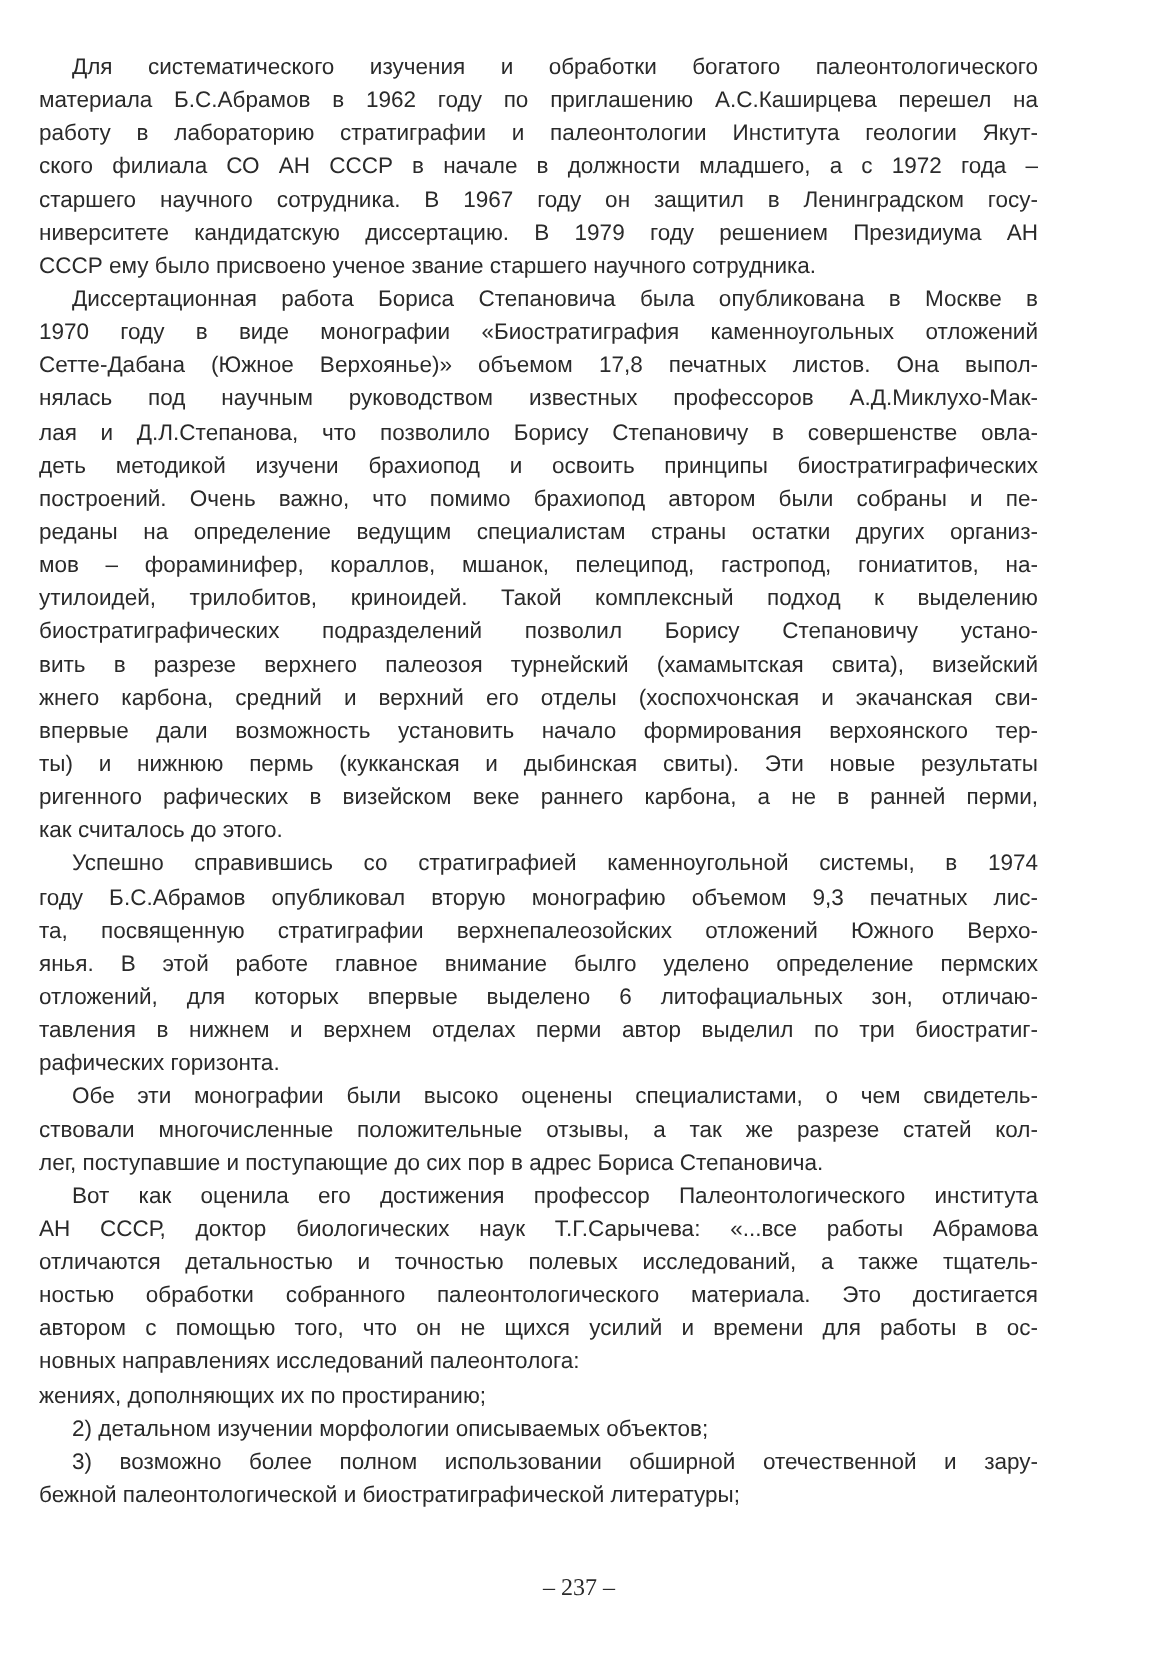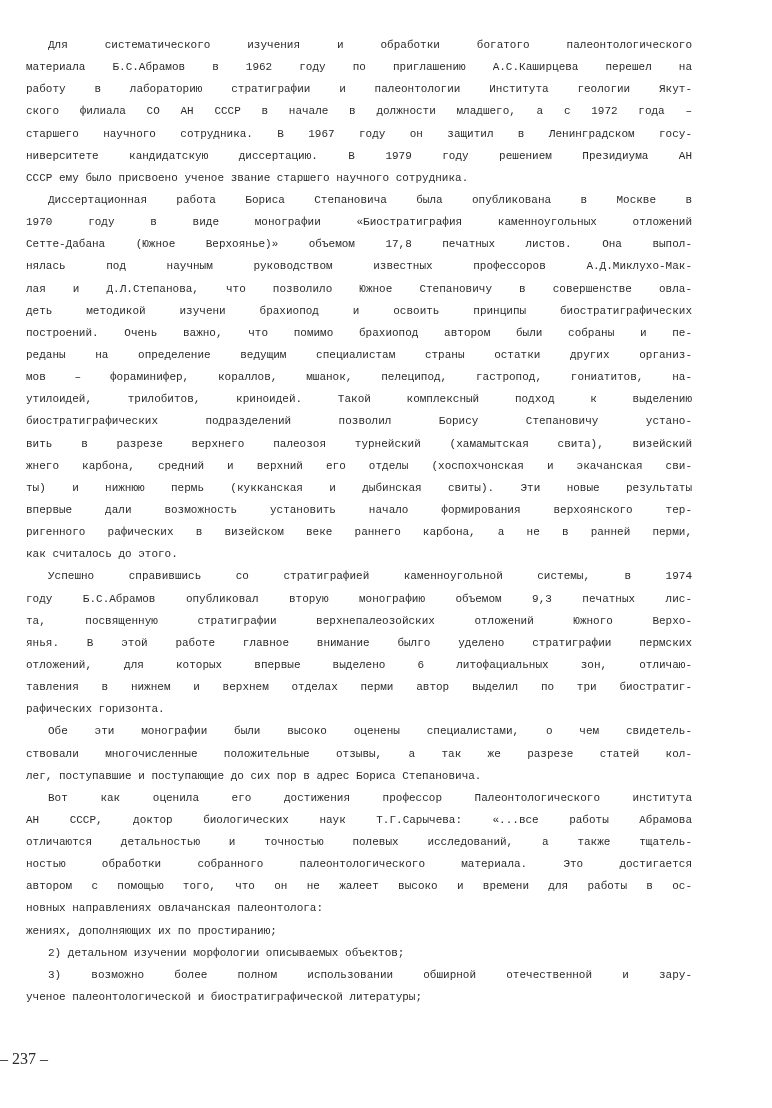--- a/index.html
+++ b/index.html
@@ -11,22 +11,22 @@
       width: 772px;
       height: 1108px;
       position: relative;
       overflow: hidden;
     }
     .page {
       position: absolute;
       left: 26px;
       top: 34px;
       width: 666px;
-      font-family: Liberation Mono, monospace;
-      font-size: 11px;
+      font-family: Liberation Sans, sans-serif;
+      font-size: 15px;
       line-height: 22.15px;
       color: #2a2a2a;
     }
     .line {
       display: block;
       white-space: nowrap;
       text-align: justify;
       text-align-last: justify;
       height: 22.15px;
       overflow: visible;
@@ -35,21 +35,21 @@
       padding-left: 22px;
     }
     .line.last {
       text-align-last: left;
     }
     .page-number {
       position: absolute;
       left: 0;
       width: 772px;
       top: 1050px;
-      text-align: left;
+      text-align: center;
       font-family: "Liberation Serif", "DejaVu Serif", serif;
       font-size: 16px;
       color: #2a2a2a;
     }
   </style>
 </head>
 <body>
 
 <div class="page">
 
@@ -61,67 +61,67 @@
     <span class="line">старшего научного сотрудника. В 1967 году он защитил в Ленинградском госу-</span>
     <span class="line">ниверситете кандидатскую диссертацию. В 1979 году решением Президиума АН</span>
     <span class="line last">СССР ему было присвоено ученое звание старшего научного сотрудника.</span>
   </div>
 
   <div>
     <span class="line indent">Диссертационная работа Бориса Степановича была опубликована в Москве в</span>
     <span class="line">1970 году в виде монографии «Биостратиграфия каменноугольных отложений</span>
     <span class="line">Сетте-Дабана (Южное Верхоянье)» объемом 17,8 печатных листов. Она выпол-</span>
     <span class="line">нялась под научным руководством известных профессоров А.Д.Миклухо-Мак-</span>
-    <span class="line">лая и Д.Л.Степанова, что позволило Южное Степановичу в совершенстве овла-</span>
+    <span class="line">лая и Д.Л.Степанова, что позволило Борису Степановичу в совершенстве овла-</span>
     <span class="line">деть методикой изучени брахиопод и освоить принципы биостратиграфических</span>
     <span class="line">построений. Очень важно, что помимо брахиопод автором были собраны и пе-</span>
     <span class="line">реданы на определение ведущим специалистам страны остатки других организ-</span>
     <span class="line">мов – фораминифер, кораллов, мшанок, пелеципод, гастропод, гониатитов, на-</span>
     <span class="line">утилоидей, трилобитов, криноидей. Такой комплексный подход к выделению</span>
     <span class="line">биостратиграфических подразделений позволил Борису Степановичу устано-</span>
     <span class="line">вить в разрезе верхнего палеозоя турнейский (хамамытская свита), визейский</span>
     <span class="line">жнего карбона, средний и верхний его отделы (хоспохчонская и экачанская сви-</span>
+    <span class="line">впервые дали возможность установить начало формирования верхоянского тер-</span>
     <span class="line">ты) и нижнюю пермь (кукканская и дыбинская свиты). Эти новые результаты</span>
-    <span class="line">впервые дали возможность установить начало формирования верхоянского тер-</span>
     <span class="line">ригенного рафических в визейском веке раннего карбона, а не в ранней перми,</span>
     <span class="line last">как считалось до этого.</span>
   </div>
 
   <div>
     <span class="line indent">Успешно справившись со стратиграфией каменноугольной системы, в 1974</span>
     <span class="line">году Б.С.Абрамов опубликовал вторую монографию объемом 9,3 печатных лис-</span>
     <span class="line">та, посвященную стратиграфии верхнепалеозойских отложений Южного Верхо-</span>
-    <span class="line">янья. В этой работе главное внимание былго уделено стратиграфии пермских</span>
+    <span class="line">янья. В этой работе главное внимание былго уделено определение пермских</span>
     <span class="line">отложений, для которых впервые выделено 6 литофациальных зон, отличаю-</span>
     <span class="line">тавления в нижнем и верхнем отделах перми автор выделил по три биостратиг-</span>
     <span class="line last">рафических горизонта.</span>
   </div>
 
   <div>
     <span class="line indent">Обе эти монографии были высоко оценены специалистами, о чем свидетель-</span>
     <span class="line">ствовали многочисленные положительные отзывы, а так же разрезе статей кол-</span>
     <span class="line last">лег, поступавшие и поступающие до сих пор в адрес Бориса Степановича.</span>
   </div>
 
   <div>
     <span class="line indent">Вот как оценила его достижения профессор Палеонтологического института</span>
     <span class="line">АН СССР, доктор биологических наук Т.Г.Сарычева: «...все работы Абрамова</span>
     <span class="line">отличаются детальностью и точностью полевых исследований, а также тщатель-</span>
     <span class="line">ностью обработки собранного палеонтологического материала. Это достигается</span>
-    <span class="line">автором с помощью того, что он не жалеет высоко и времени для работы в ос-</span>
-    <span class="line last">новных направлениях овлачанская палеонтолога:</span>
+    <span class="line">автором с помощью того, что он не щихся усилий и времени для работы в ос-</span>
+    <span class="line last">новных направлениях исследований палеонтолога:</span>
   </div>
 
   <div>
     <span class="line last">жениях, дополняющих их по простиранию;</span>
   </div>
 
   <div>
     <span class="line indent last">2) детальном изучении морфологии описываемых объектов;</span>
   </div>
 
   <div>
     <span class="line indent">3) возможно более полном использовании обширной отечественной и зару-</span>
-    <span class="line last">ученое палеонтологической и биостратиграфической литературы;</span>
+    <span class="line last">бежной палеонтологической и биостратиграфической литературы;</span>
   </div>
 </div>
 
 <div class="page-number">– 237 –</div>
 
 </body></html>

